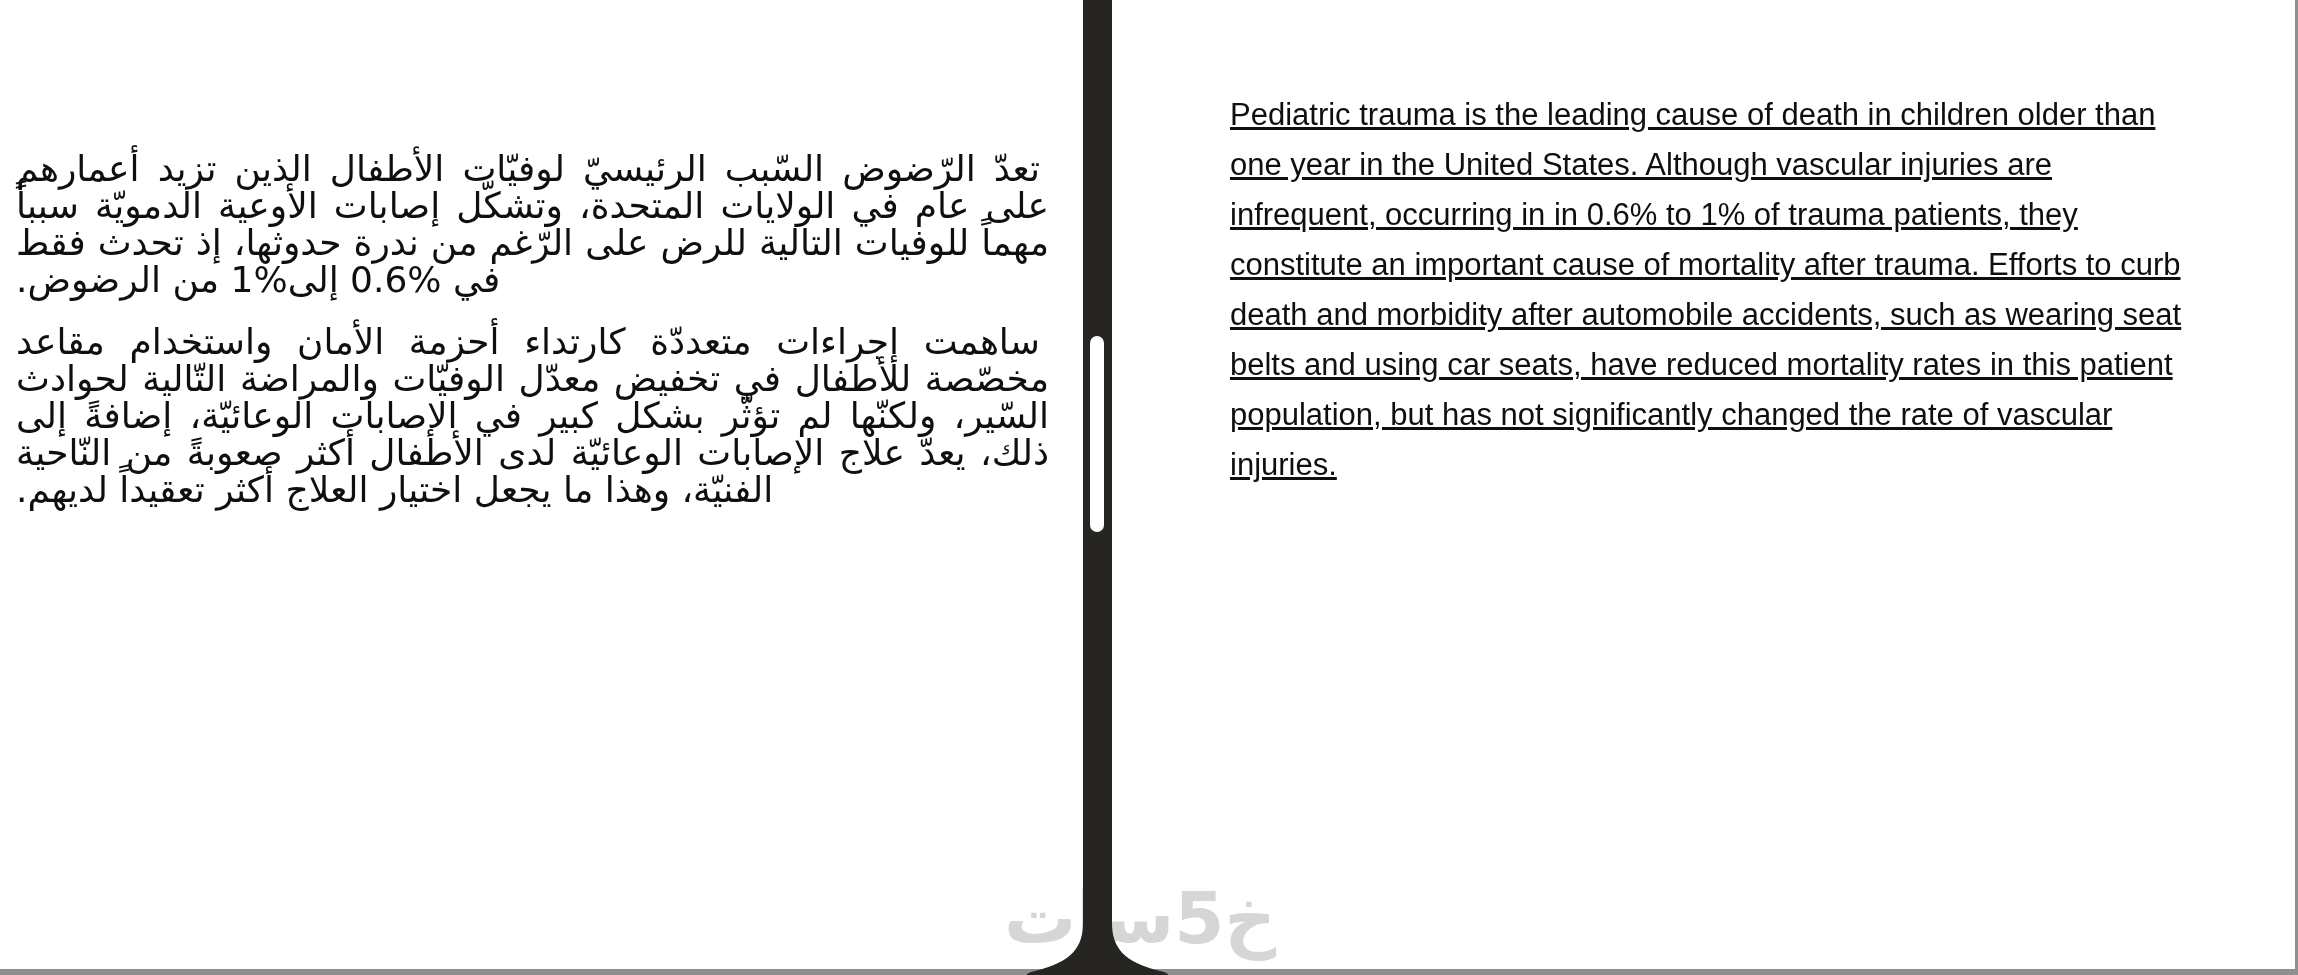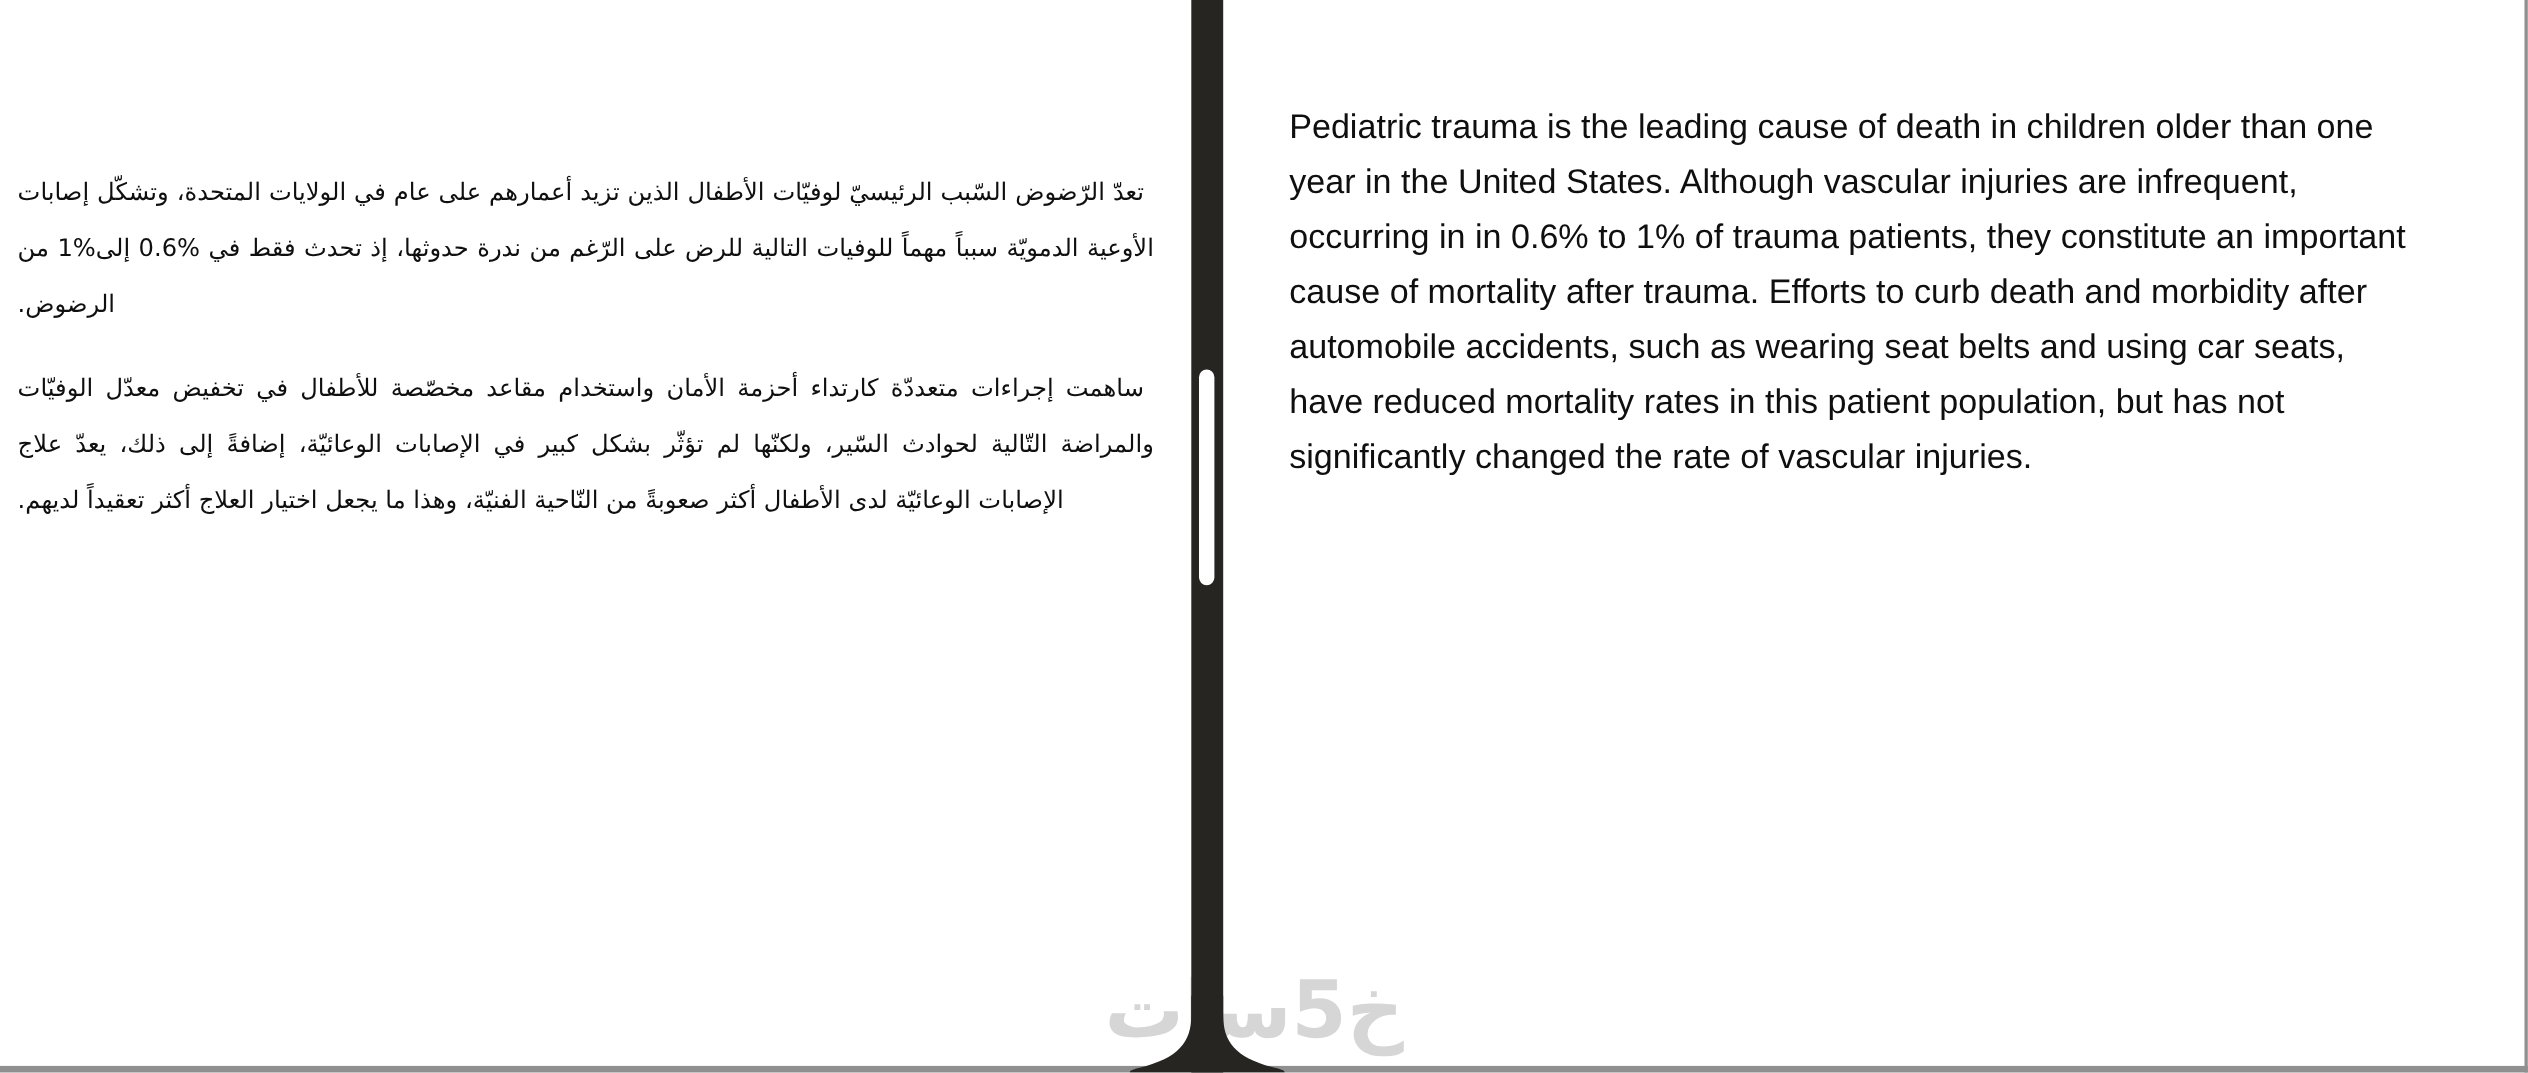--- a/index.html
+++ b/index.html
@@ -13,30 +13,31 @@
 
   
   .page { position: absolute; top: 0; background: var(--page, #ffffff); height: 969px; z-index: 0; }
   .page-left  { left: 0; width: 1083px; }
   .page-right { left: 1112px; right: 3px; }
 
   .ar-content {
     direction: rtl;
     padding: 150px 34px 0 16px;
     font-family: "DejaVu Sans", sans-serif;
-    font-size: 22px; line-height: 51px;
+    font-size: 36px; line-height: 37px;
     color: var(--text, #0f0f0f);
     text-align: justify; text-align-last: left;
   }
   .ar-content p { margin: 0 0 25px 0; text-indent: 9px; }
 
   .en-content {
-    padding: 90px 100px 0 60px;
+    padding: 90px 100px 0 118px;
     font-size: 31px; line-height: 50px;
     color: var(--text, #0f0f0f);
+    text-decoration: underline;
   }
   .en-content p { margin: 0 0 33px 0; }
 
   
   .watermark {
     position: absolute; left: 1004px; top: 882px; z-index: 1;
     direction: rtl; unicode-bidi: embed;
     font-family: "DejaVu Sans", sans-serif; font-weight: bold;
     font-size: 72px; line-height: 72px;
     color: var(--watermark, #d6d6d6);

